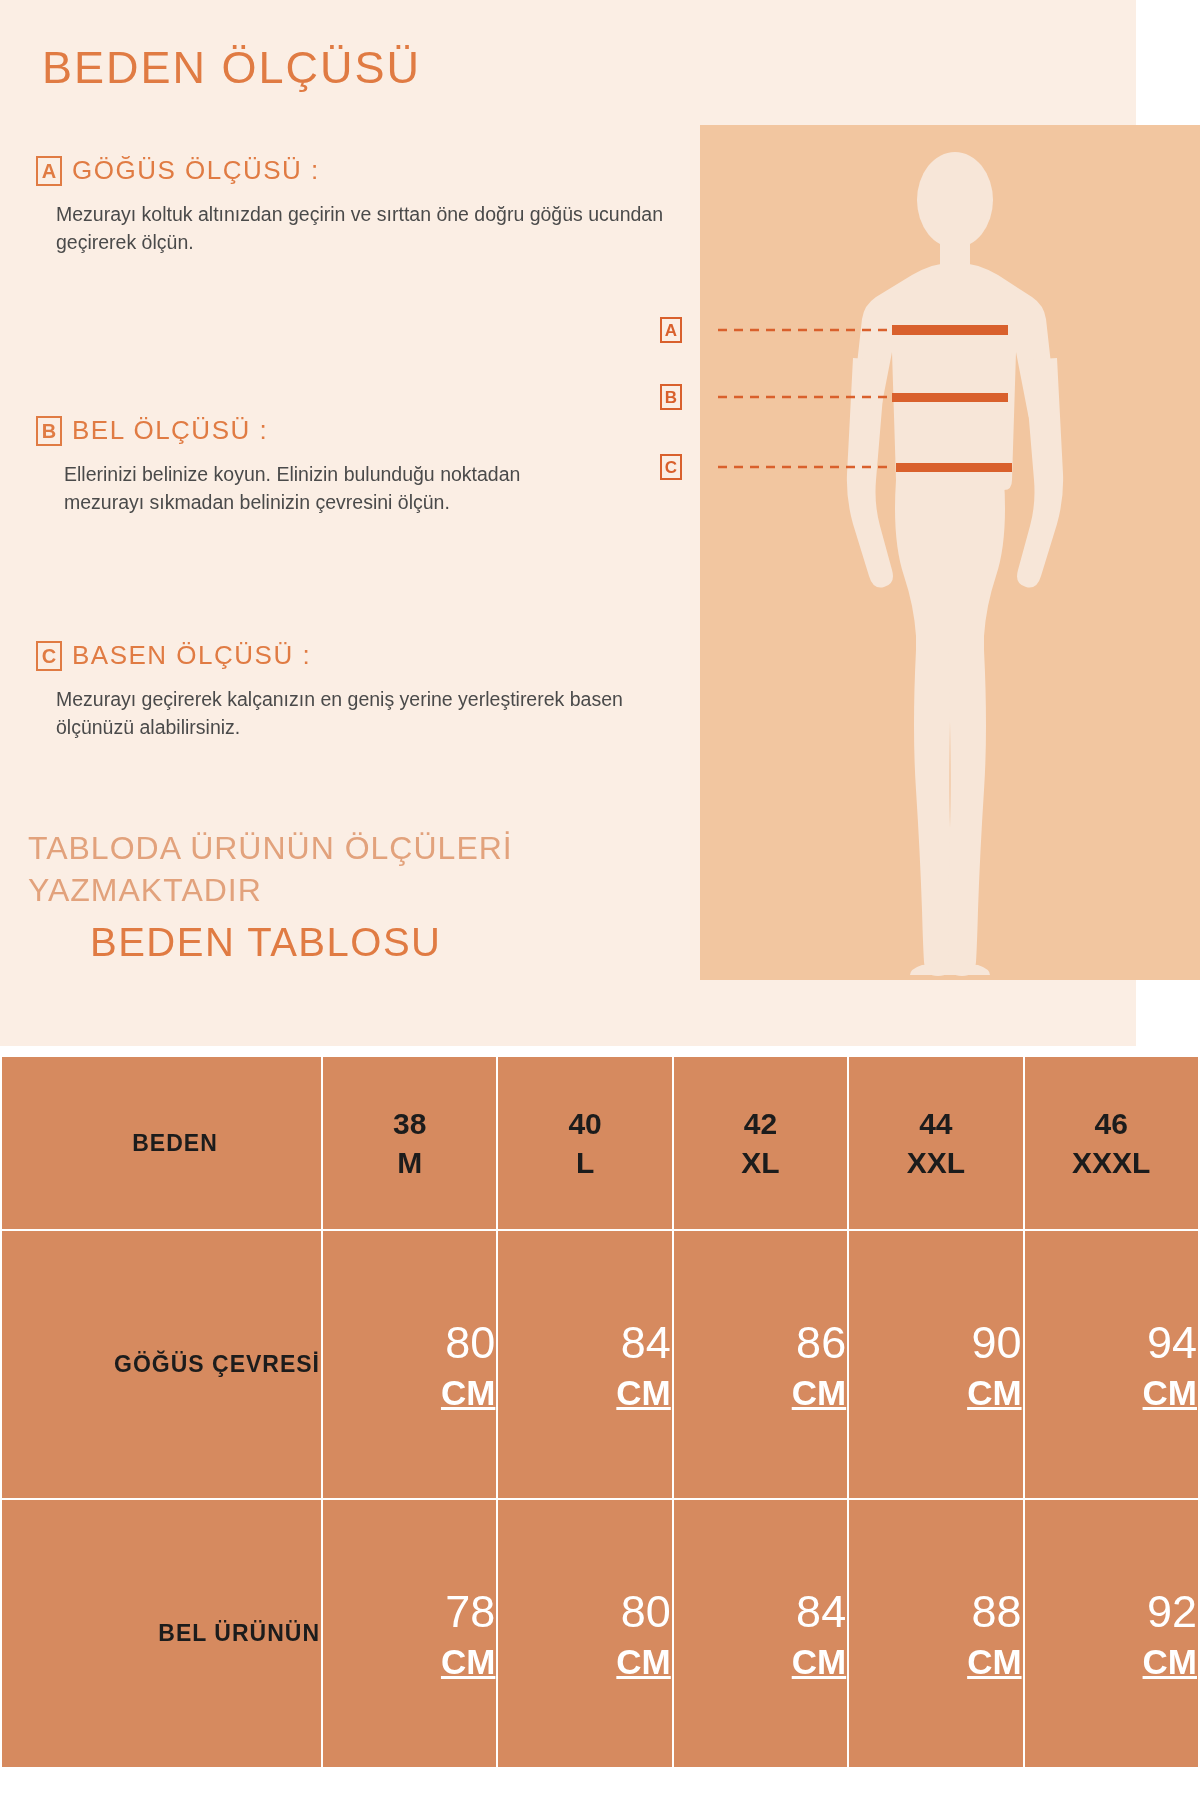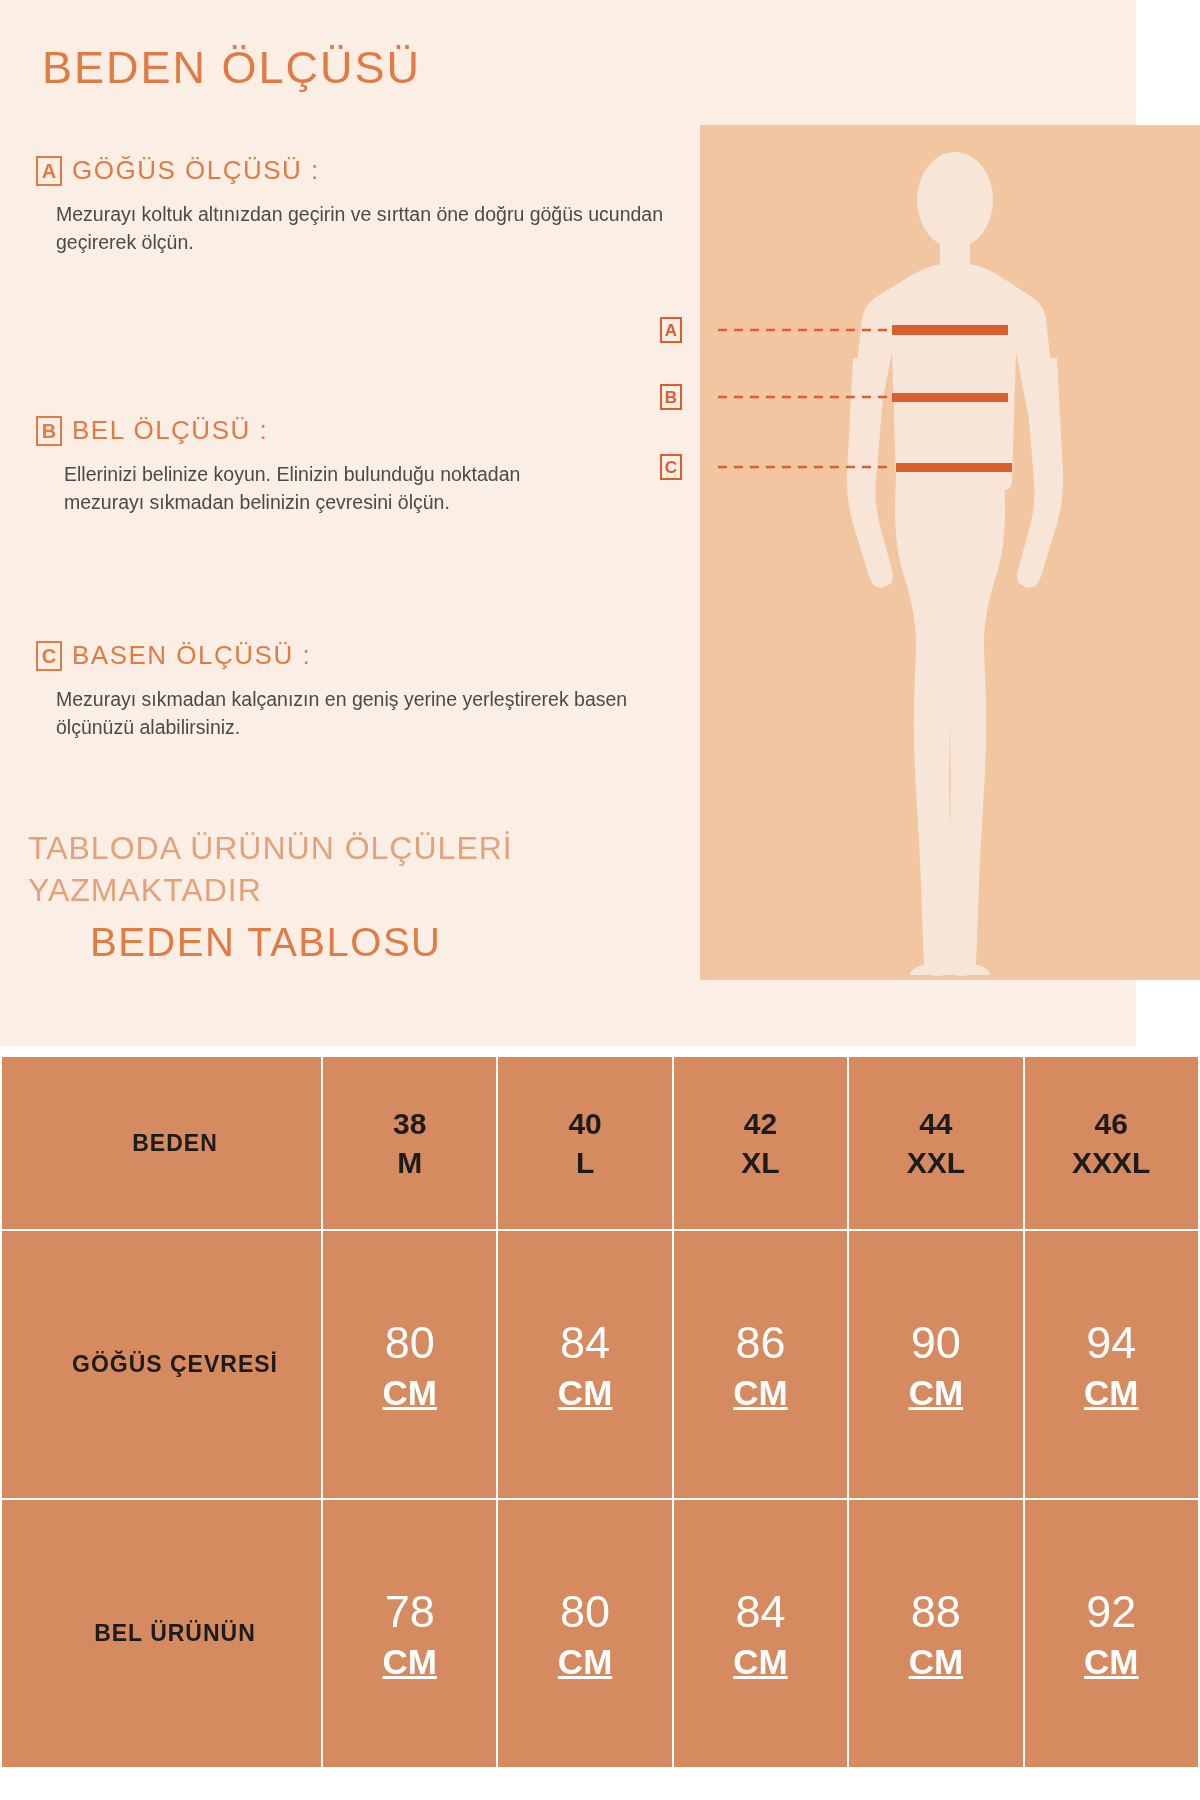--- a/index.html
+++ b/index.html
@@ -152,20 +152,21 @@
     font-weight: 700;
     font-size: 30px;
     line-height: 1.3;
     color: #1c1c1c;
   }
   .size-table .hdr-row td {
     height: 170px;
   }
   .size-table .data-row td {
     height: 265px;
+    text-align: right;
   }
   .val {
     font-size: 45px;
     font-weight: 400;
     line-height: 1.25;
   }
   .unit {
     font-size: 35px;
     font-weight: 700;
     line-height: 1.25;
@@ -195,21 +196,21 @@
         <span class="section-title">BEL ÖLÇÜSÜ :</span>
       </div>
       <div class="section-body" style="max-width:520px;margin-left:28px;">Ellerinizi belinize koyun. Elinizin bulunduğu noktadan mezurayı sıkmadan belinizin çevresini ölçün.</div>
     </div>
 
     <div class="section" style="top:640px;">
       <div class="section-head">
         <span class="badge">C</span>
         <span class="section-title">BASEN ÖLÇÜSÜ :</span>
       </div>
-      <div class="section-body">Mezurayı sıkmadan kalçanızın en geniş yerine yerleştirerek basen ölçünüzü alabilirsiniz.</div>
+      <div class="section-body">Mezurayı geçirerek kalçanızın en geniş yerine yerleştirerek basen ölçünüzü alabilirsiniz.</div>
     </div>
 
     <div class="note">TABLODA ÜRÜNÜN ÖLÇÜLERİ YAZMAKTADIR</div>
 
     <div class="table-title">BEDEN TABLOSU</div>
 
     <div class="figure-box">
       <svg class="figure-svg" width="500" height="855" viewBox="0 0 500 855">
         <g fill="#f7e6d8">
 

